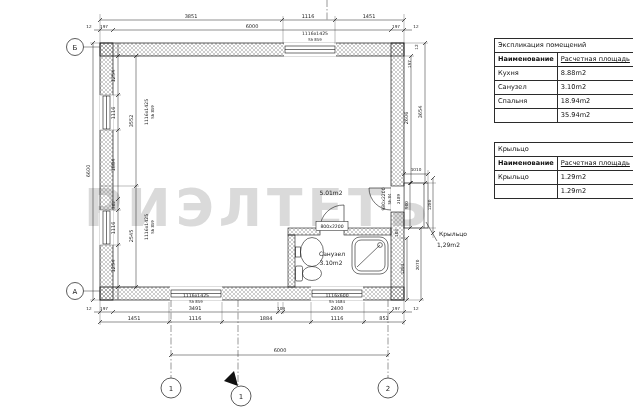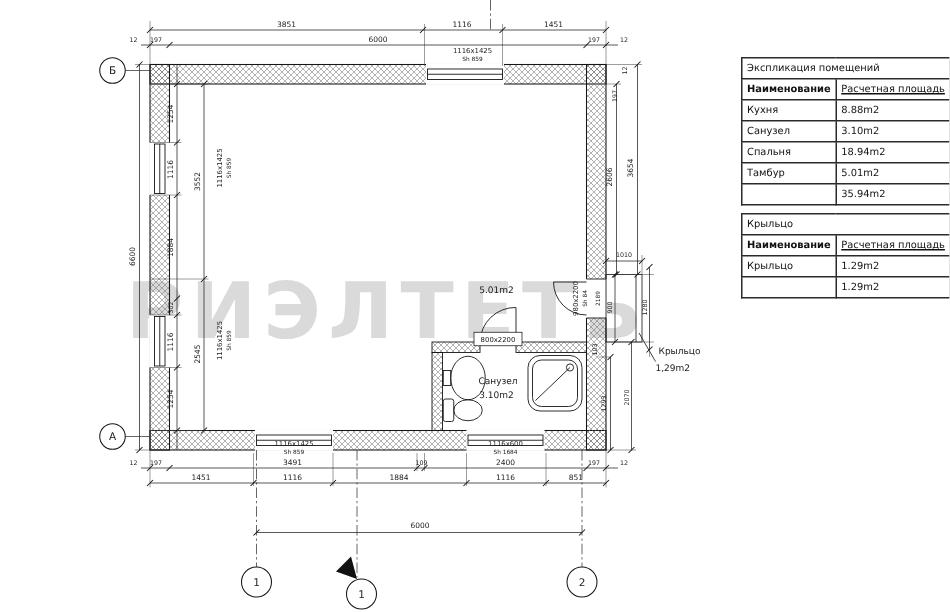--- a/index.html
+++ b/index.html
@@ -269,24 +269,20 @@
       </tr>
       <tr>
         <td>Санузел</td>
         <td>3.10m2</td>
       </tr>
       <tr>
         <td>Спальня</td>
         <td>18.94m2</td>
       </tr>
       <tr>
-        <td>Тамбур</td>
-        <td>5.01m2</td>
-      </tr>
-      <tr>
         <td></td>
         <td>35.94m2</td>
       </tr>
     </tbody>
   </table>
 
   <table class="tbl" id="tbl-porch">
     <tbody>
       <tr>
           <td colspan="2">Крыльцо</td>

